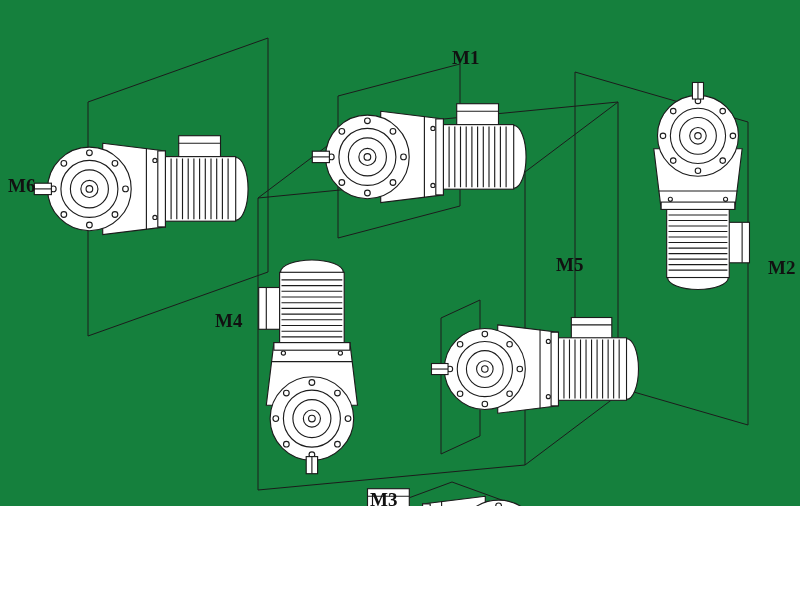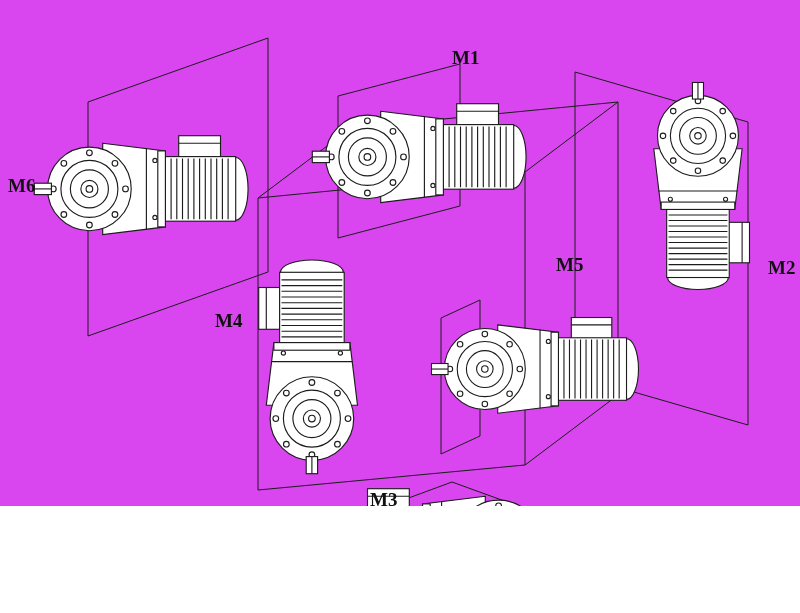--- a/index.html
+++ b/index.html
@@ -4,21 +4,21 @@
 <style>
   html, body {
     margin: 0;
     padding: 0;
     background: #ffffff;
   }
   .canvas {
     position: relative;
     width: 800px;
     height: 506px;
-    background: #d946ef;
+    background: #15803d;
     overflow: hidden;
     font-family: "Liberation Serif", serif;
   }
   svg { display: block; }
   .lbl {
     font-family: "Liberation Serif", serif;
     font-weight: 700;
     font-size: 19px;
     fill: #111111;
   }

